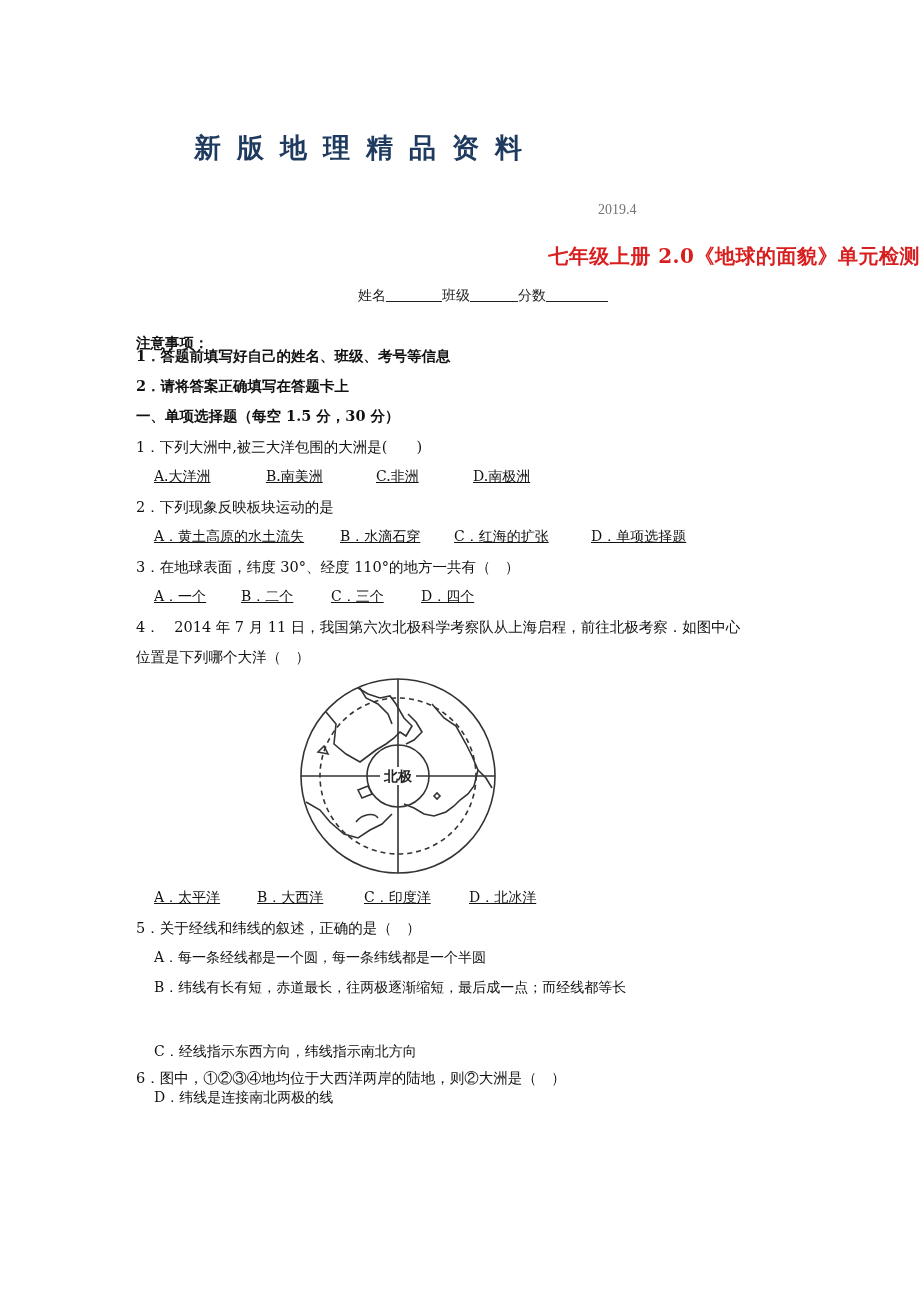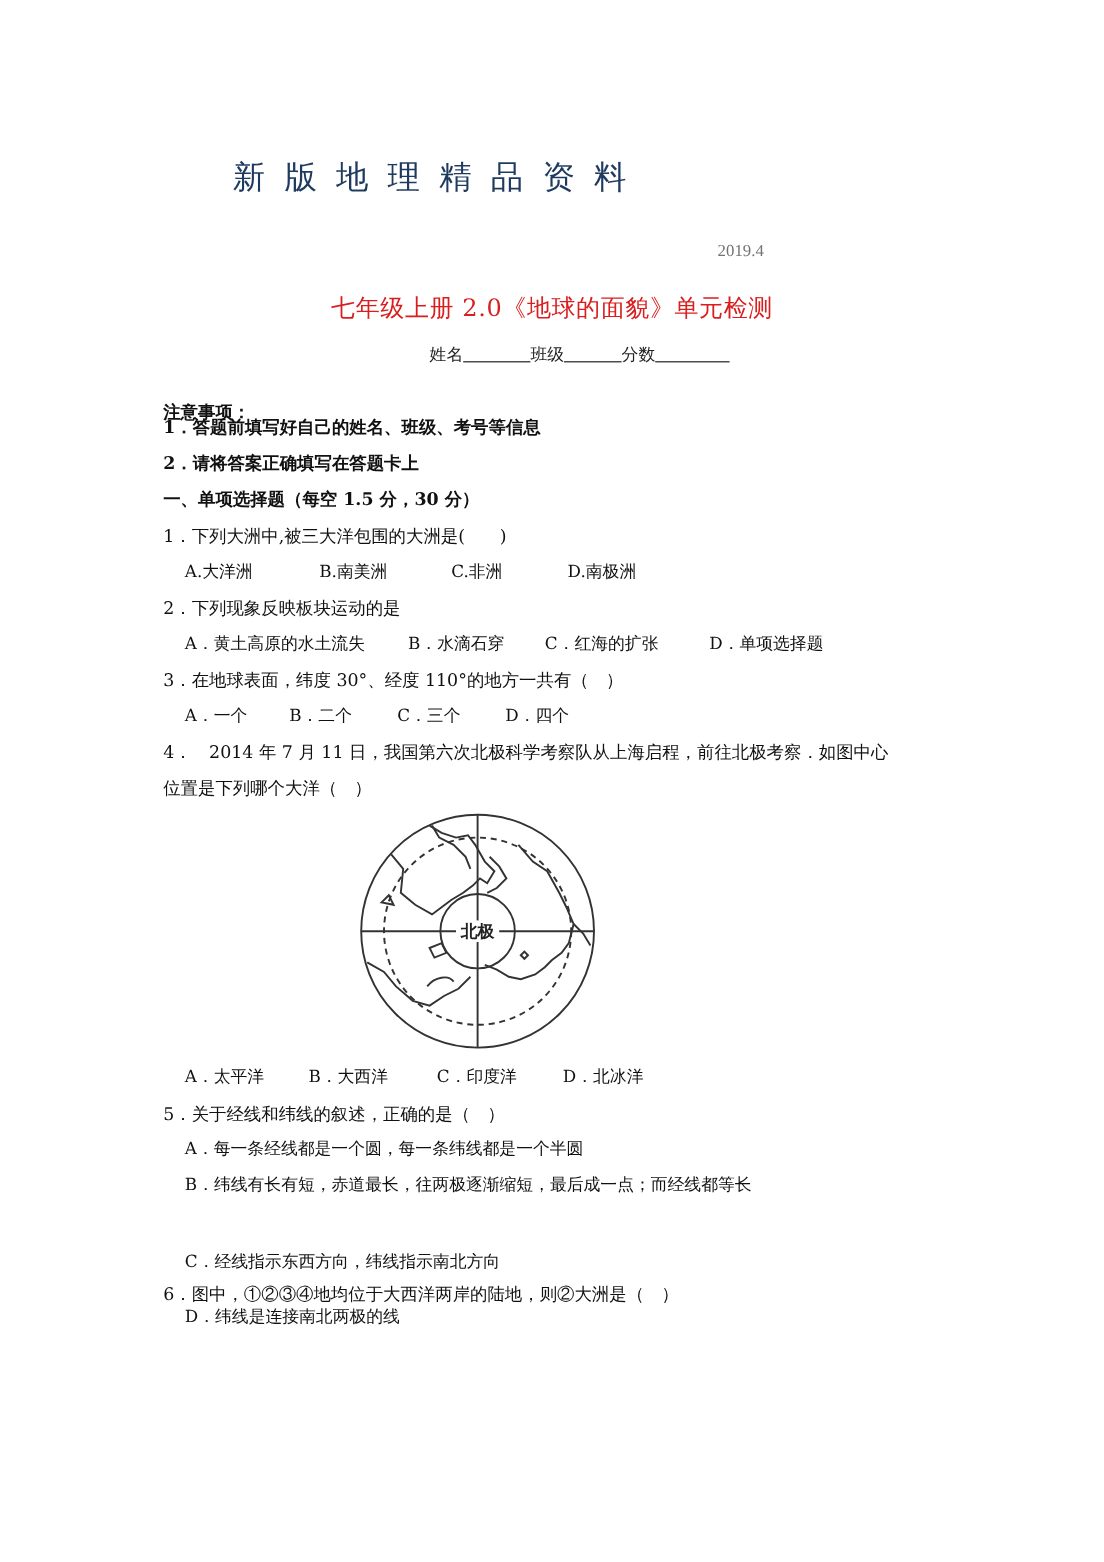--- a/index.html
+++ b/index.html
@@ -1,33 +1,33 @@
 <!DOCTYPE html>
 <html><head>
 <meta charset="utf-8">
 <style>
   html, body { margin: 0; padding: 0; background: #ffffff; }
   body { width: 920px; height: 1302px; position: relative; overflow: hidden;
          font-family: "DejaVu Serif", "Liberation Serif", serif; color: #111; }
   .abs { position: absolute; white-space: nowrap; }
   .banner { left: 0; width: 732px; top: 130px; text-align: center;
             font-family: "DejaVu Sans", "Liberation Sans", sans-serif;
-            font-size: 27px; font-weight: normal; letter-spacing: 16px;
+            font-size: 27px; font-weight: bold; letter-spacing: 16px;
             color: #1f3a5f; }
   .date { left: 598px; top: 202px; font-family: Liberation Serif, serif;
           font-size: 14px; color: #737373; }
-  .title { left: 0; width: 920px; top: 243px; text-align: center;
-           font-size: 20px; font-weight: normal; color: #d81e1e; letter-spacing: 0.5px; }
+  .title { left: 0; width: 920px; top: 243px; text-align: right;
+           font-size: 20px; font-weight: bold; color: #d81e1e; letter-spacing: 0.5px; }
   .info { left: 358px; top: 287px; font-size: 14px; color: #222; }
   .info .blank { display: inline-block; border-bottom: 1px solid #222;
                  height: 14px; vertical-align: -2px; }
   .line { left: 136px; font-size: 14.5px; color: #111; }
   .bold { font-weight: bold; }
   .opt { left: 154px; font-size: 14px; color: #111; }
-  .opt span { display: inline-block; }
+  .opt span { display: inline-block; text-decoration: underline; }
   .map { left: 296px; top: 674px; width: 204px; height: 204px; }
 </style>
 </head>
 <body>
 
 <div class="abs banner">新版地理精品资料</div>
 <div class="abs date">2019.4</div>
 <div class="abs title">七年级上册 2.0《地球的面貌》单元检测</div>
 
 <div class="abs info">

